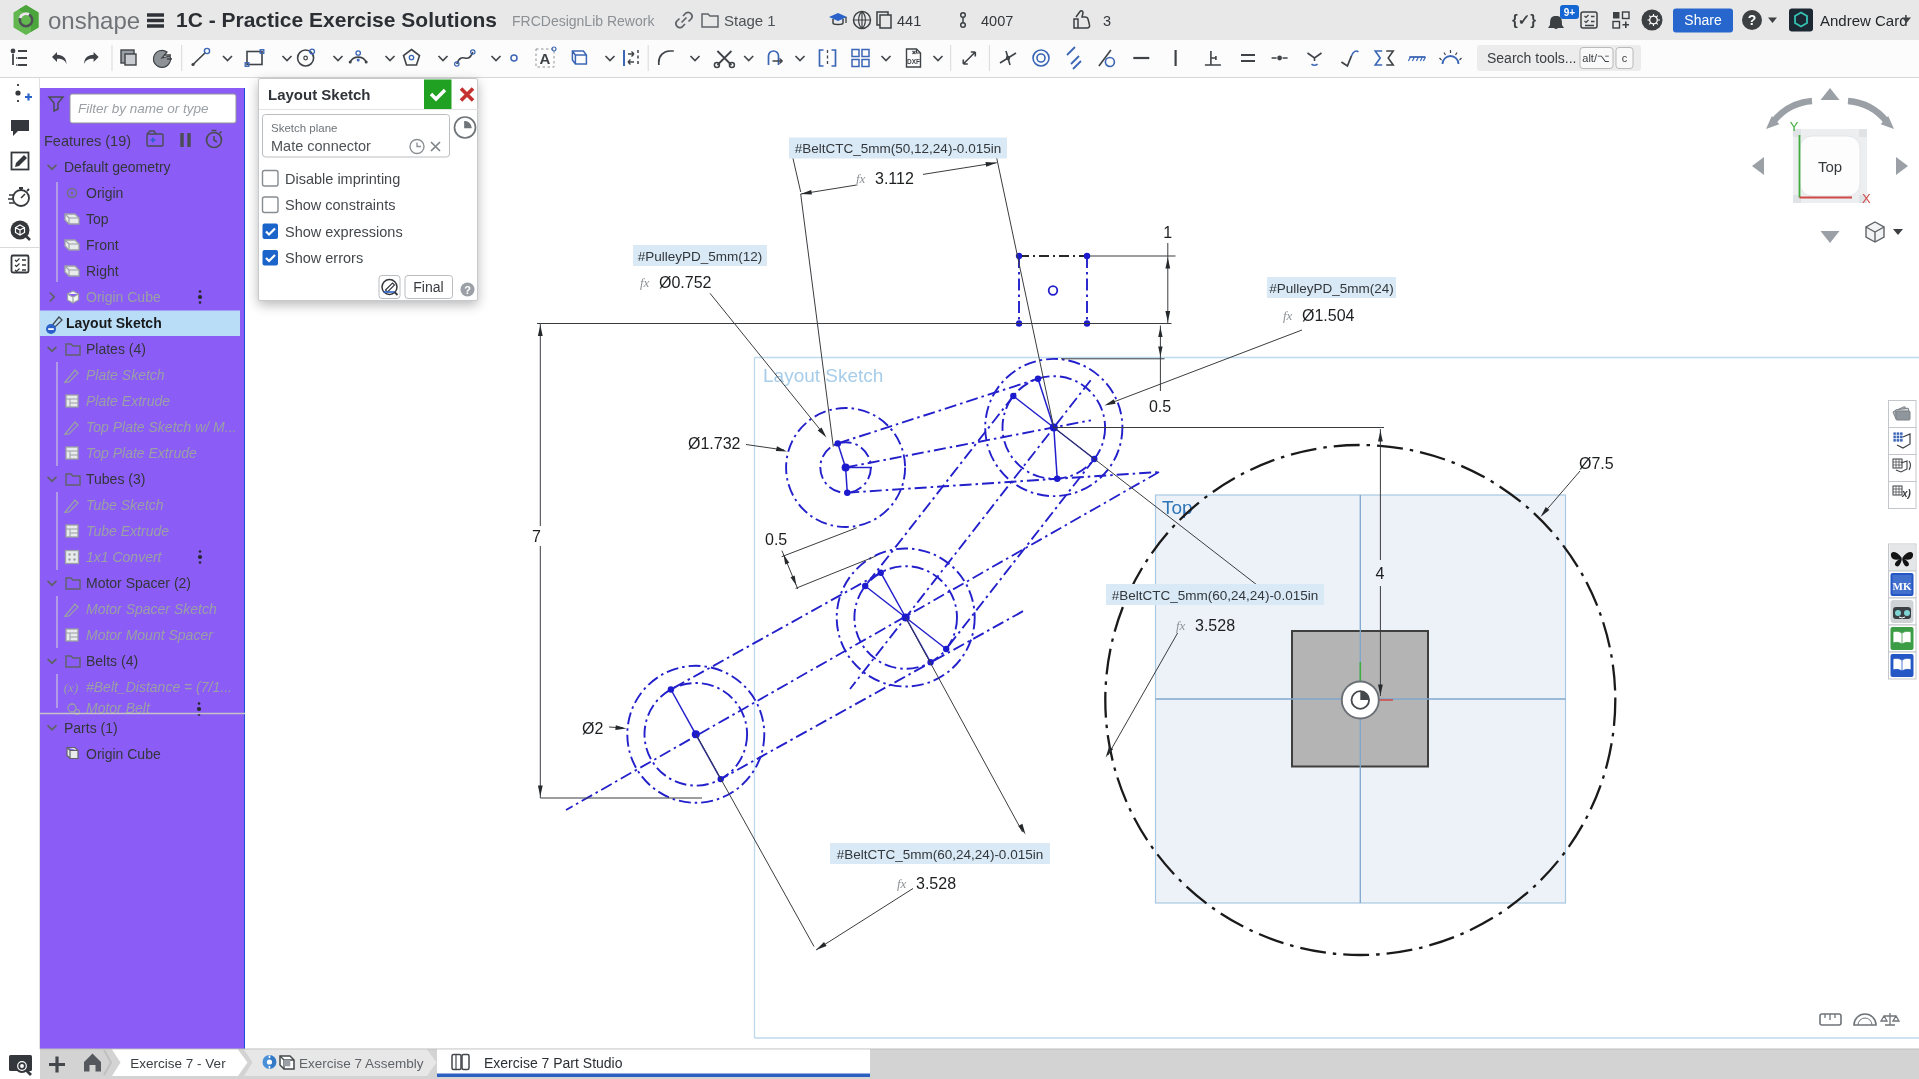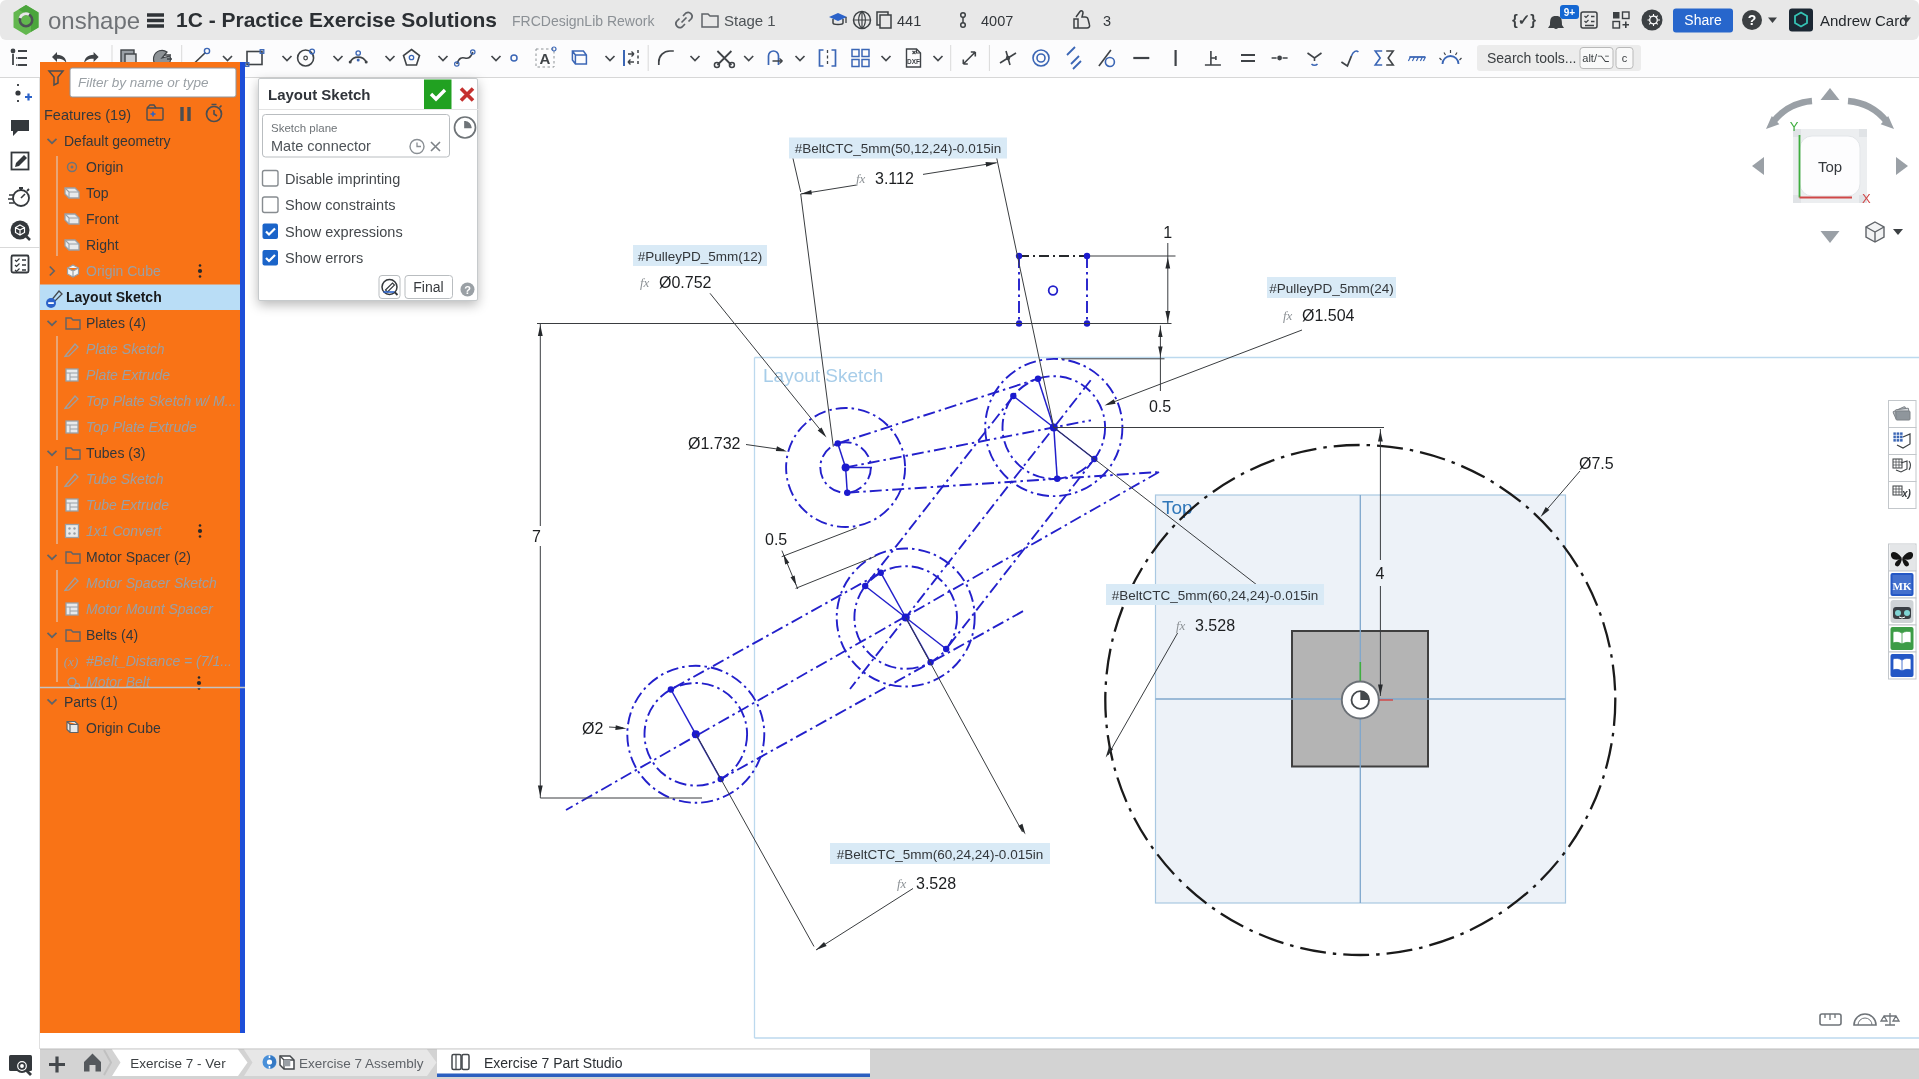--- a/index.html
+++ b/index.html
@@ -1,20 +1,20 @@
 <!DOCTYPE html>
 <html><head><meta charset="utf-8"><style>
 * { margin:0; padding:0; box-sizing:border-box; }
 html,body { width:1919px; height:1079px; overflow:hidden; background:#fff;
   font-family:"Liberation Sans", sans-serif; }
 .abs { position:absolute; }
-#topbar { left:0; top:0; width:1919px; height:40px; background:#e8e8e8;border-radius:6px; }
+#topbar { left:0; top:0; width:1919px; height:40px; background:#e8e8e8; }
 #toolbar { left:0; top:40px; width:1919px; height:38px; background:#fcfcfd; border-bottom:1px solid #d7d7d7; }
 #strip { left:0; top:78px; width:40px; height:971px; background:#fff; border-right:1px solid #e0e0e0; }
-#panel { left:40px; top:62px; width:205px; height:971px; background:#f97316; border-right:5px solid #1d4ed8; }
+#panel { left:40px; top:88px; width:205px; height:971px; background:#8b5cf6; border-right:1px solid #1d4ed8; }
 #dialog { position:absolute; left:258px; top:77.5px; width:220px; height:223px; background:#fff; border:1px solid #c6cacc;
   border-radius:2px; box-shadow:0 4px 12px rgba(0,0,0,0.28); z-index:30; }
 svg text { user-select:none; }
 </style></head>
 <body>
 <svg class="abs" style="left:0;top:0;z-index:1" width="1919" height="1079" viewBox="0 0 1919 1079">
 <line x1="754.5" y1="357.5" x2="1919.0" y2="357.5" stroke="#bcd9ee" stroke-width="1.3" stroke-linecap="butt"></line>
 <line x1="754.5" y1="357.5" x2="754.5" y2="1038.0" stroke="#bcd9ee" stroke-width="1.3" stroke-linecap="butt"></line>
 <line x1="754.5" y1="1038.0" x2="1919.0" y2="1038.0" stroke="#bcd9ee" stroke-width="1.3" stroke-linecap="butt"></line>
 <text x="763.0" y="382.0" font-family="Liberation Sans, sans-serif" font-size="19" fill="#a7cde9" text-anchor="start" font-weight="normal">Layout Sketch</text>

